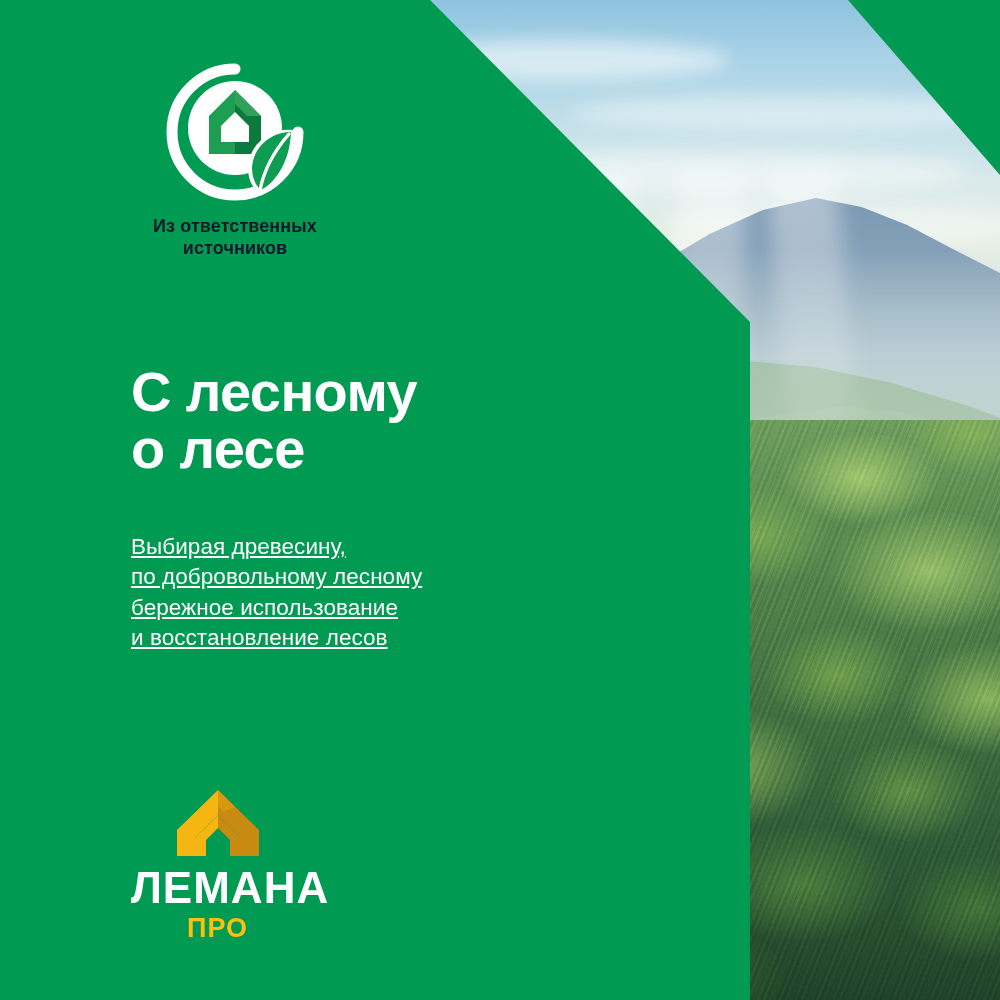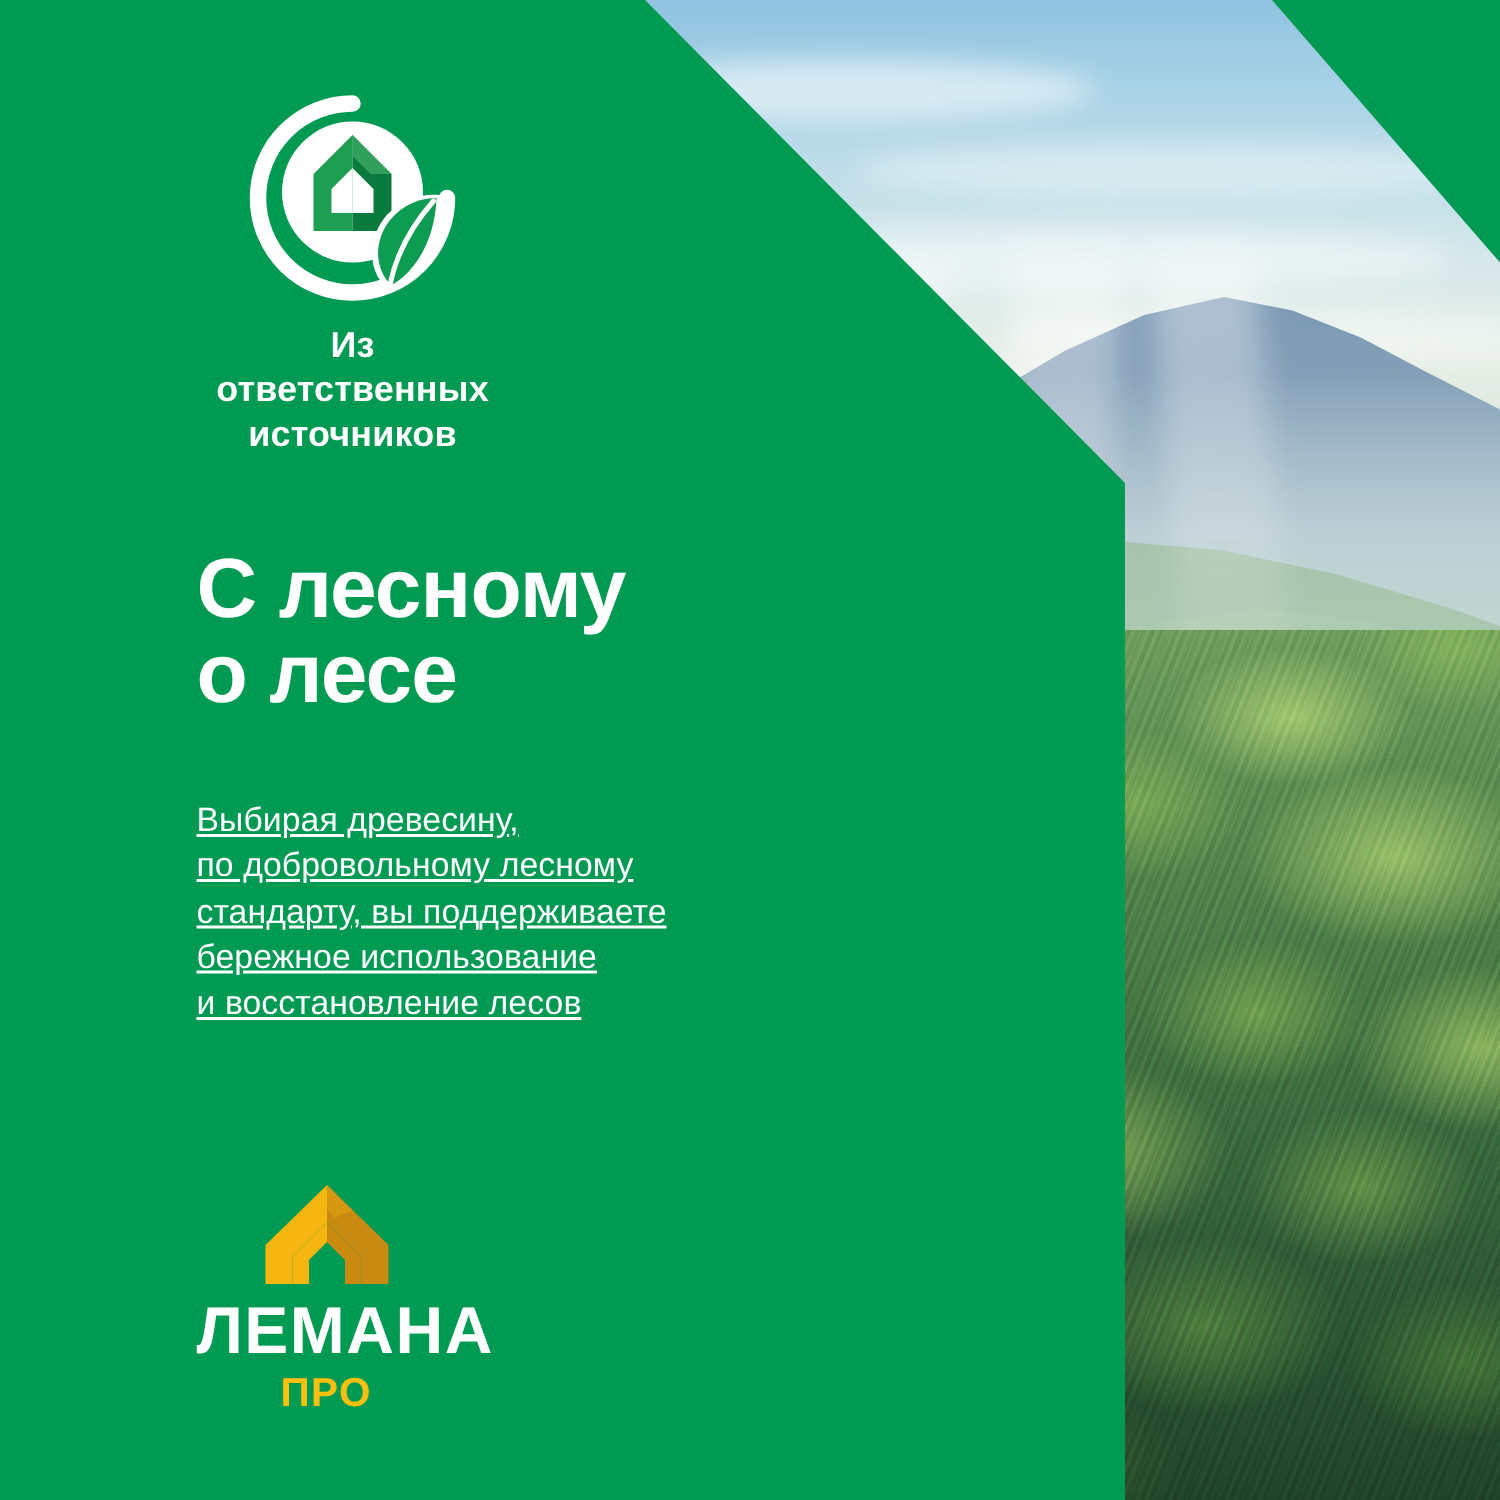--- a/index.html
+++ b/index.html
@@ -137,21 +137,21 @@
     clip-path:polygon(28px 0, 180px 0, 180px 175px);
   }
 
   
   .content{position:absolute;inset:0;}
 
   
   .eco-block{position:absolute;left:130px;top:62px;width:210px;text-align:center;}
   .eco-mark{width:140px;height:140px;margin:0 auto;display:block;}
   .eco-caption{
-    margin-top:14px;color:#ffffff;font-weight:bold;font-size:24px;
+    margin-top:14px;color:#0f172a;font-weight:bold;font-size:18px;
     line-height:1.22;letter-spacing:.1px;
   }
 
   
   .headline{
     position:absolute;left:131px;top:325px;width:560px;
     color:#ffffff;font-weight:bold;font-size:56px;line-height:1.03;
     letter-spacing:-.6px;
   }
   .headline .l2{display:block;}
@@ -236,21 +236,20 @@
     </div>
 
     <h1 class="headline">
       <span class="l1">С лесному</span>
       <span class="l2">о лесе</span>
     </h1>
 
     <div class="body-copy">
       <span>Выбирая древесину,</span>
       <span>по добровольному лесному</span>
-      <span>стандарту, вы поддерживаете</span>
       <span>бережное использование</span>
       <span>и восстановление лесов</span>
     </div>
 
     <div class="brand">
       <svg class="brand-mark" width="86" height="70" viewBox="0 0 86 70" aria-hidden="true">
 
         <path d="M43 2 L2 42 L2 68 L20 68 L20 50 L43 27 Z" fill="#F5B612"></path>
 
         <path d="M43 2 L84 42 L84 68 L66 68 L66 50 L43 27 Z" fill="#C98A12"></path>

